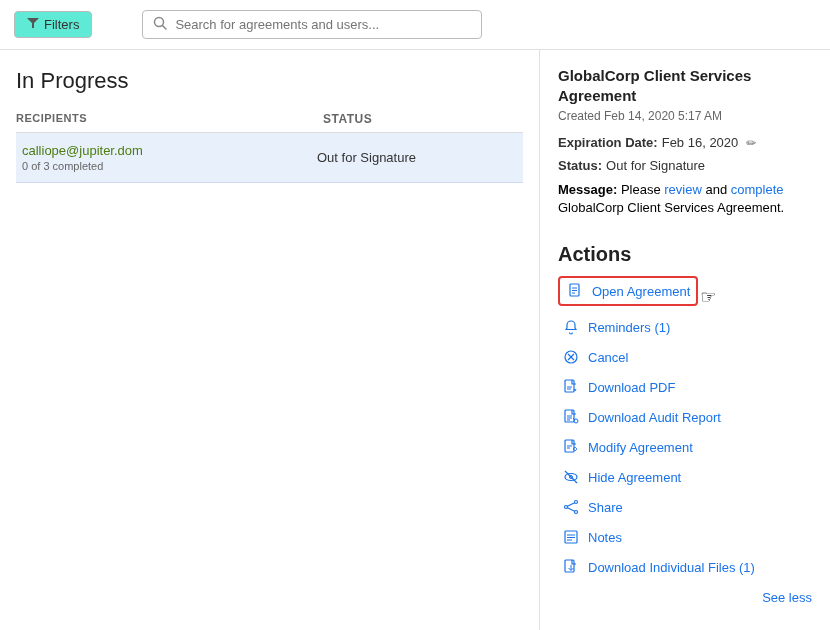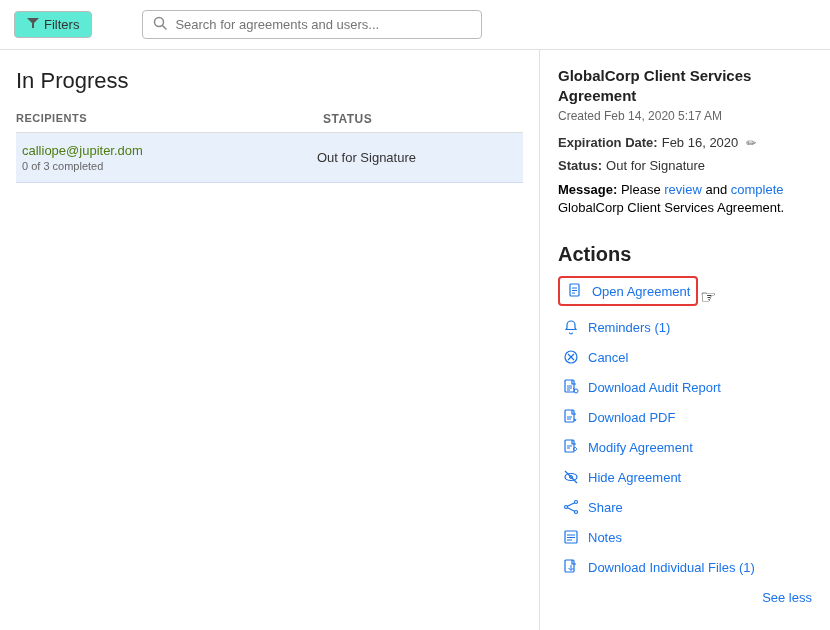--- a/index.html
+++ b/index.html
@@ -312,48 +312,48 @@
         </svg>
       </span>
       <span>Cancel</span>
     </div>
 
     <div class="action-item">
       <span class="action-icon">
         <svg viewBox="0 0 16 16" fill="none">
           <rect x="2" y="1" width="9" height="12" rx="1" stroke="#1a73e8" stroke-width="1.2"></rect>
           <path d="M9 1v4h4" stroke="#1a73e8" stroke-width="1.2"></path>
+          <line x1="4" y1="8" x2="9" y2="8" stroke="#1a73e8" stroke-width="1"></line>
+          <line x1="4" y1="10" x2="8" y2="10" stroke="#1a73e8" stroke-width="1"></line>
+          <path d="M11 10l1 2 1-2" stroke="#1a73e8" stroke-width="1"></path>
+        </svg>
+      </span>
+      <span>Download PDF</span>
+    </div>
+
+    <div class="action-item">
+      <span class="action-icon">
+        <svg viewBox="0 0 16 16" fill="none">
+          <rect x="2" y="1" width="9" height="12" rx="1" stroke="#1a73e8" stroke-width="1.2"></rect>
+          <path d="M9 1v4h4" stroke="#1a73e8" stroke-width="1.2"></path>
           <line x1="4" y1="7" x2="9" y2="7" stroke="#1a73e8" stroke-width="1"></line>
           <line x1="4" y1="9" x2="9" y2="9" stroke="#1a73e8" stroke-width="1"></line>
           <line x1="4" y1="11" x2="7" y2="11" stroke="#1a73e8" stroke-width="1"></line>
           <circle cx="13" cy="12" r="2" stroke="#1a73e8" stroke-width="1"></circle>
           <line x1="11.5" y1="10.5" x2="10" y2="9" stroke="#1a73e8" stroke-width="1"></line>
         </svg>
       </span>
       <span>Download Audit Report</span>
     </div>
 
     <div class="action-item">
       <span class="action-icon">
         <svg viewBox="0 0 16 16" fill="none">
           <rect x="2" y="1" width="9" height="12" rx="1" stroke="#1a73e8" stroke-width="1.2"></rect>
           <path d="M9 1v4h4" stroke="#1a73e8" stroke-width="1.2"></path>
-          <line x1="4" y1="8" x2="9" y2="8" stroke="#1a73e8" stroke-width="1"></line>
-          <line x1="4" y1="10" x2="8" y2="10" stroke="#1a73e8" stroke-width="1"></line>
-          <path d="M11 10l1 2 1-2" stroke="#1a73e8" stroke-width="1"></path>
-        </svg>
-      </span>
-      <span>Download PDF</span>
-    </div>
-
-    <div class="action-item">
-      <span class="action-icon">
-        <svg viewBox="0 0 16 16" fill="none">
-          <rect x="2" y="1" width="9" height="12" rx="1" stroke="#1a73e8" stroke-width="1.2"></rect>
-          <path d="M9 1v4h4" stroke="#1a73e8" stroke-width="1.2"></path>
           <line x1="4" y1="7" x2="9" y2="7" stroke="#1a73e8" stroke-width="1"></line>
           <line x1="4" y1="9" x2="7" y2="9" stroke="#1a73e8" stroke-width="1"></line>
           <path d="M10 10l2-2 2 2-2 2-2-2z" stroke="#1a73e8" stroke-width="0.8"></path>
         </svg>
       </span>
       <span>Modify Agreement</span>
     </div>
 
     <div class="action-item">
       <span class="action-icon">

